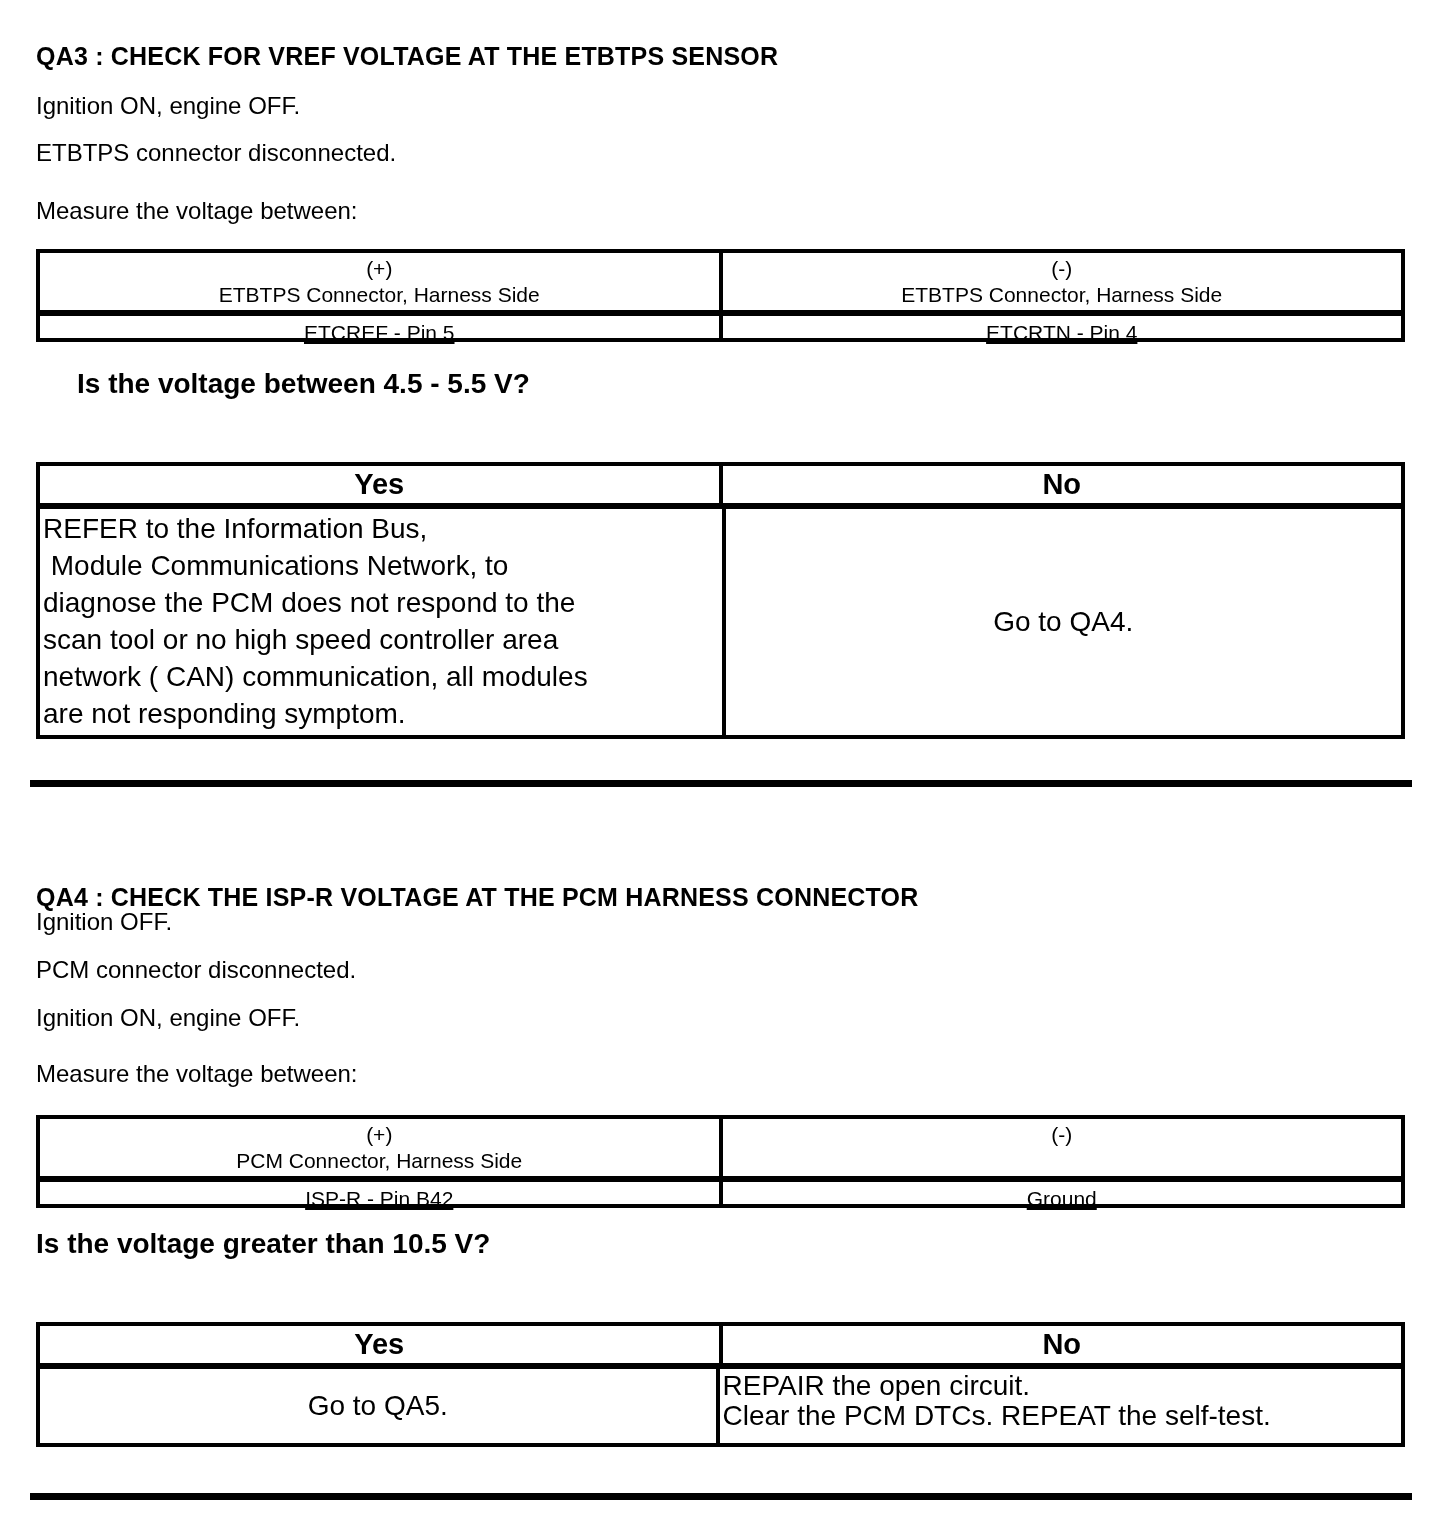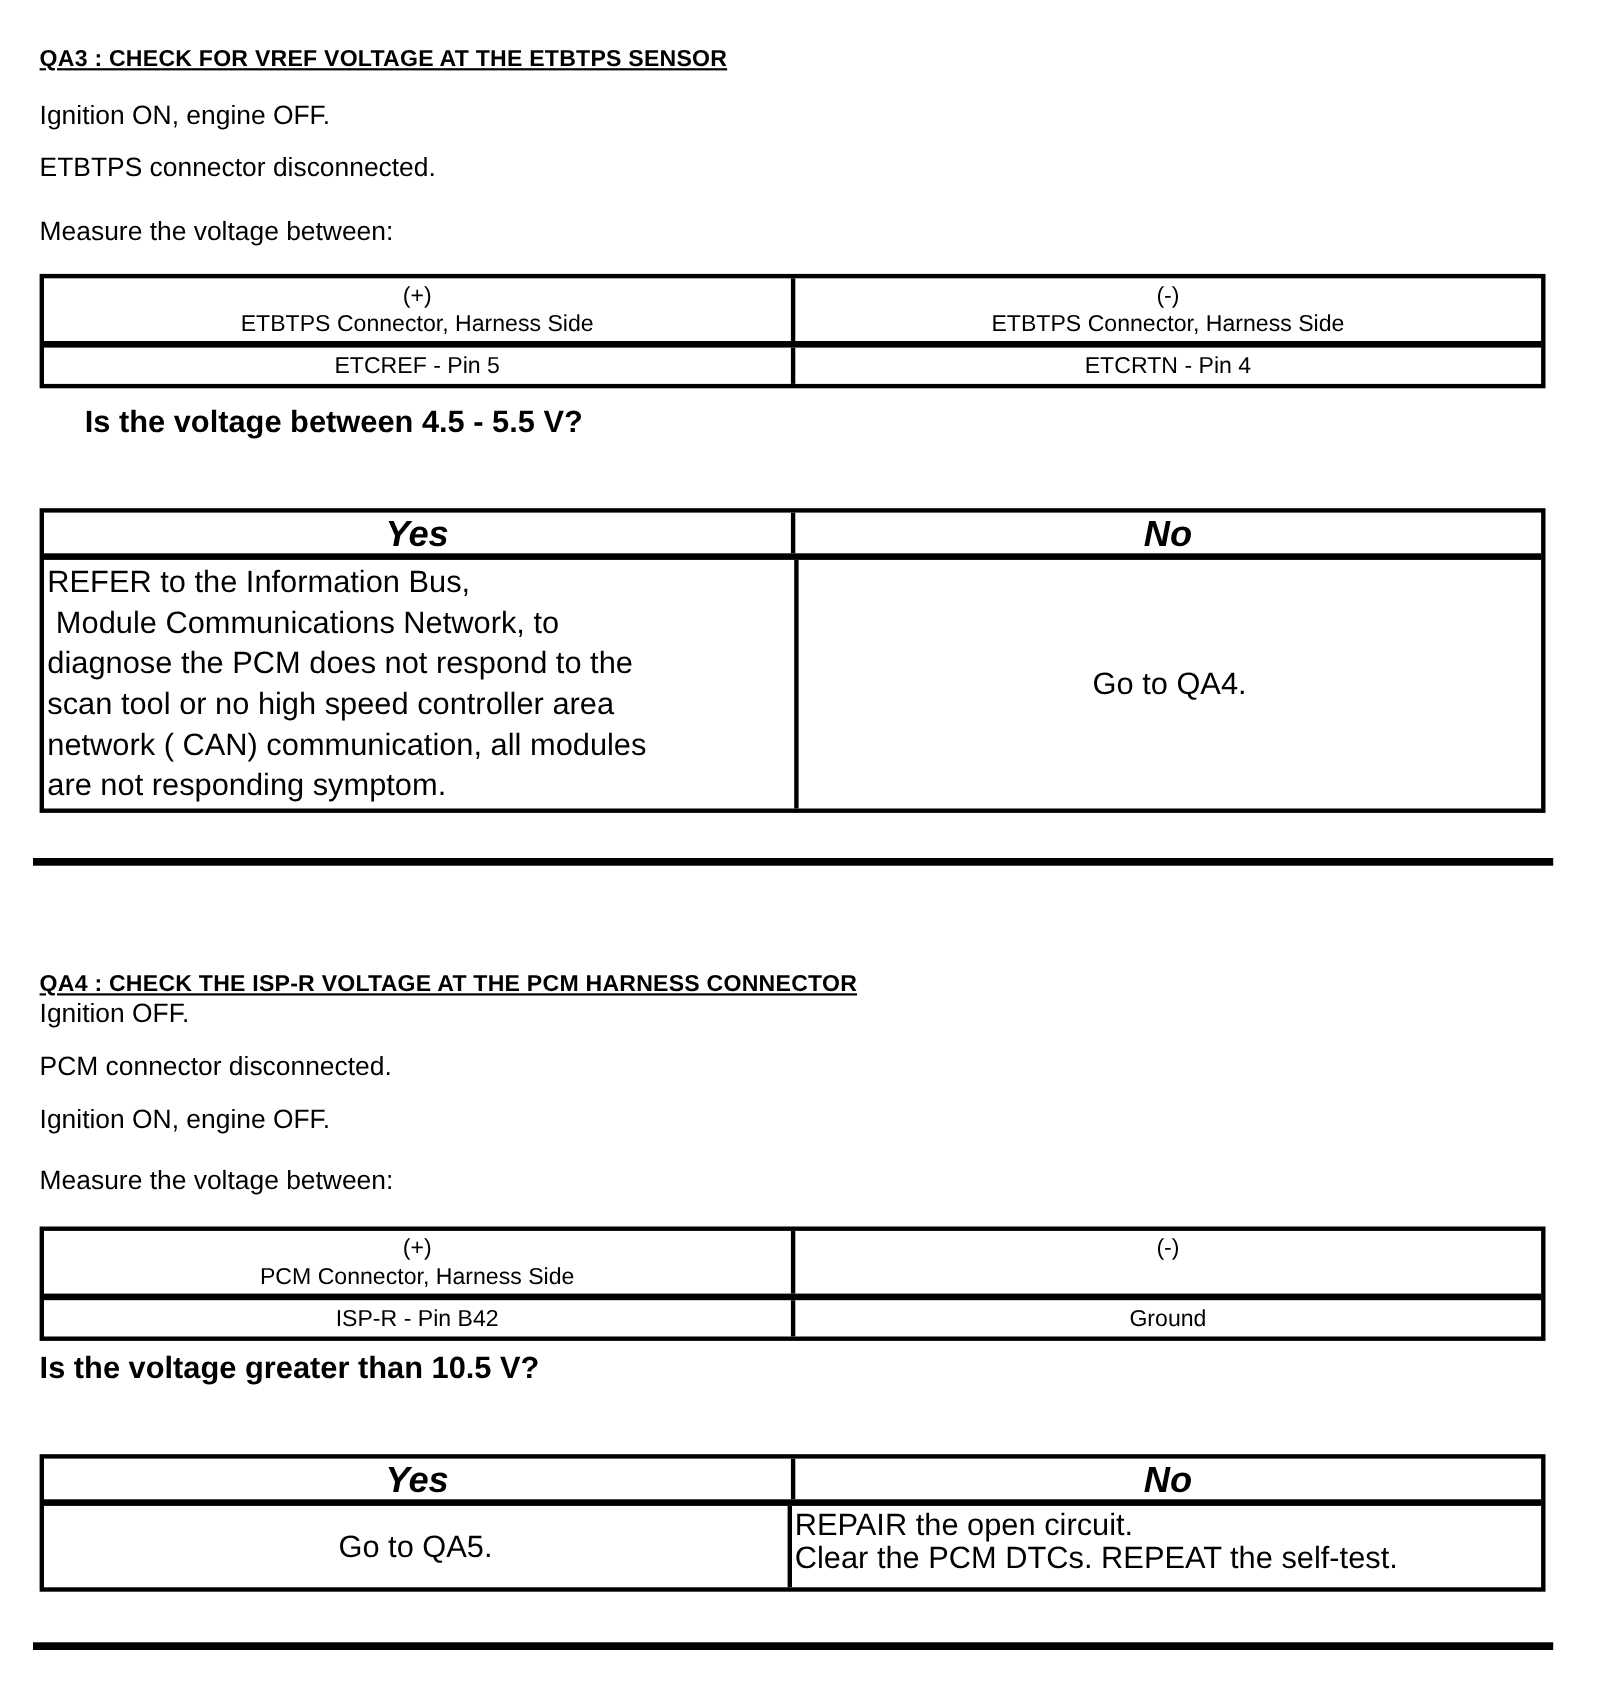--- a/index.html
+++ b/index.html
@@ -3,37 +3,37 @@
 <meta charset="utf-8">
 <style>
   html,body { margin:0; padding:0; background:#ffffff; }
   .page {
     position:relative; width:1456px; height:1534px;
     background:#ffffff; color:#000000;
     font-family:"Liberation Sans", sans-serif;
     overflow:hidden;
   }
   .abs { position:absolute; left:36px; }
-  .heading { font-weight:bold; font-size:21px; letter-spacing:0.2px; white-space:nowrap;text-decoration:underline; }
+  .heading { font-weight:bold; font-size:25px; letter-spacing:0.2px; white-space:nowrap; }
   .step { font-size:24px; white-space:nowrap; }
   .question { font-weight:bold; font-size:28px; white-space:nowrap; }
 
   
   .mtable { width:1361px; border:4px solid #000; }
   .row { display:flex; }
   .cell { flex:1 1 0; min-width:0; text-align:center; }
   .cell + .cell { border-left:4px solid #000; }
   .head-row { border-bottom:6px solid #000; }
   .mt-sign { font-size:21px; line-height:26px; padding-top:3px; }
   .mt-sub  { font-size:21px; line-height:26px; min-height:26px; padding-bottom:2px; }
-  .mt-pin  { font-size:21px; line-height:33px; height:33px; }
+  .mt-pin  { font-size:21px; line-height:33px; height:22px;text-decoration:underline; }
 
   
   .dtable { width:1361px; border:4px solid #000; }
-  .dt-head .cell { font-weight:bold; font-size:33px; line-height:37px;font-style:italic; }
+  .dt-head .cell { font-weight:bold; font-size:29px; line-height:37px; }
   .dt-body .cell { font-size:28px; }
   .dt-left   { text-align:left; line-height:37px; white-space:pre-wrap; padding:1px 3px; }
   .dt-center { display:flex; align-items:center; justify-content:center; white-space:pre-wrap; }
   .body-tall { min-height:226px; }
   .body-short{ min-height:74px; }
   .dt-left.two-line { line-height:30px; padding-top:2px; }
 
   .divider { position:absolute; left:30px; width:1382px; height:7px; background:#000; }
 </style>
 </head>

